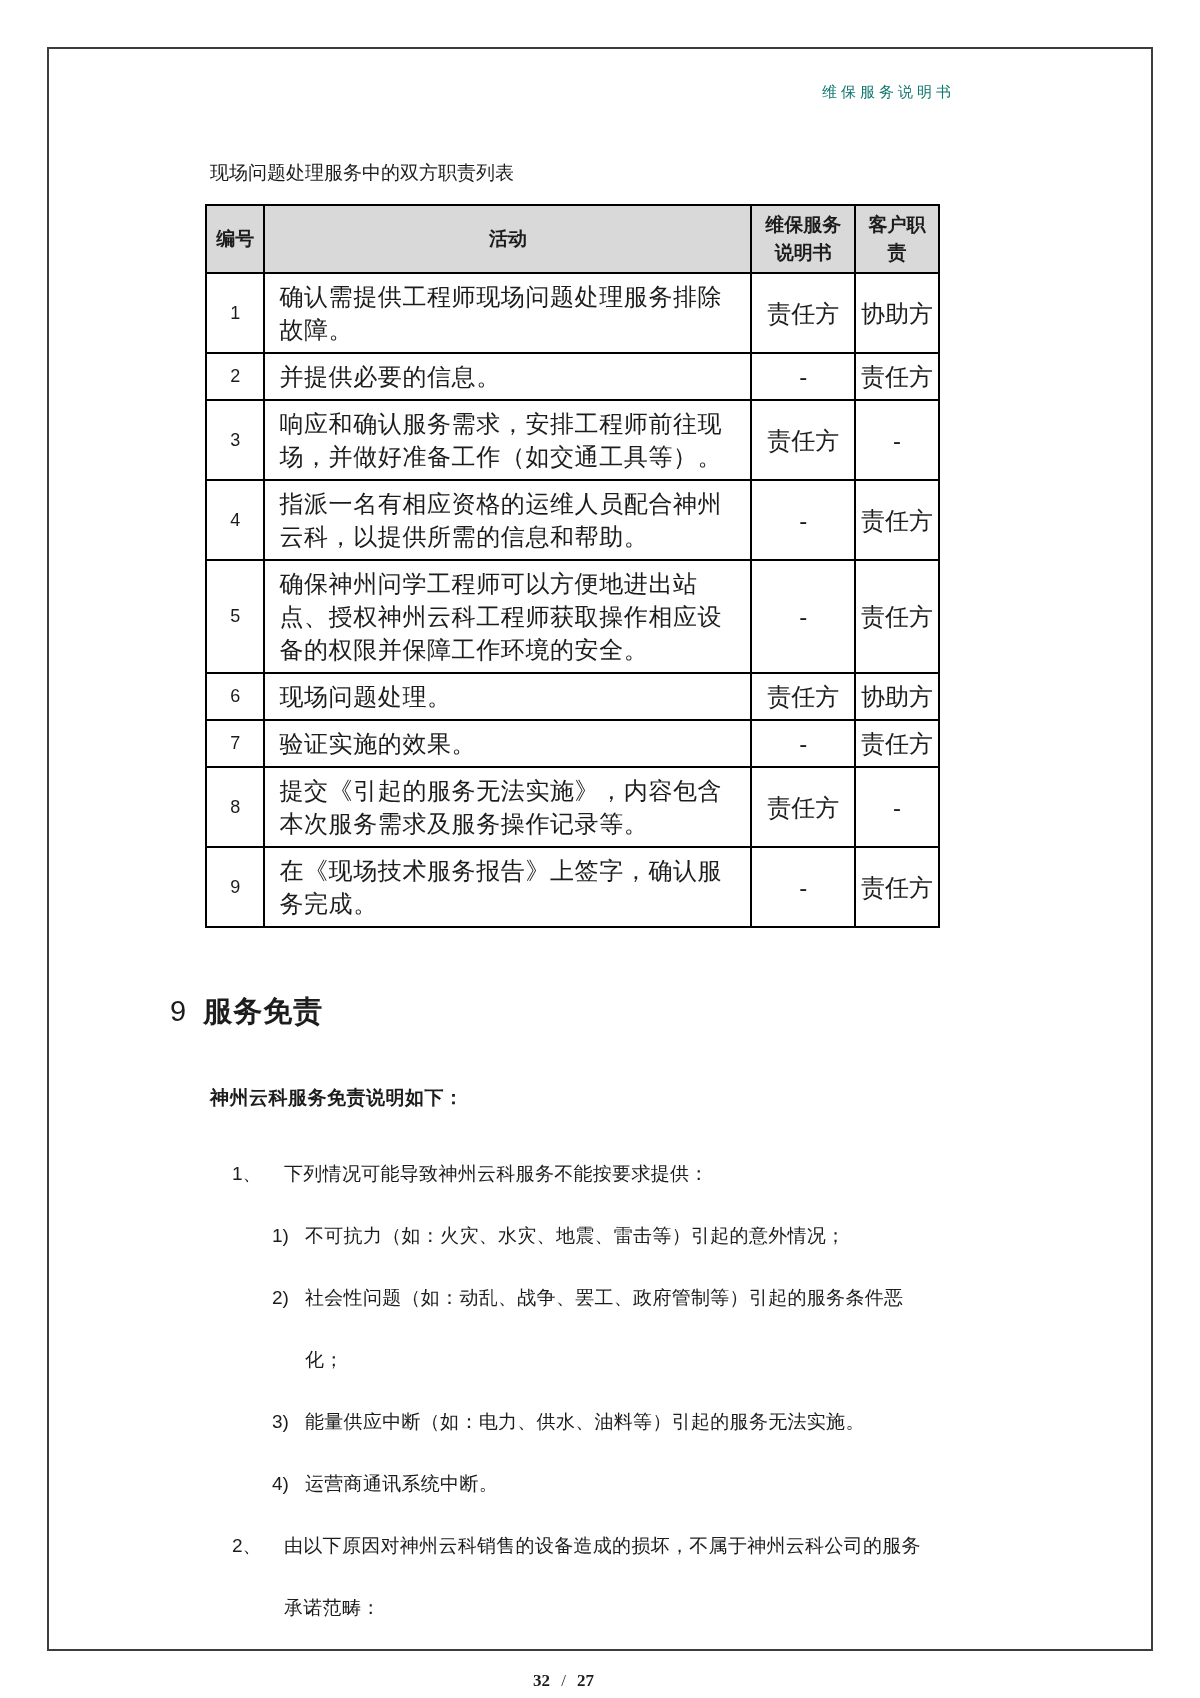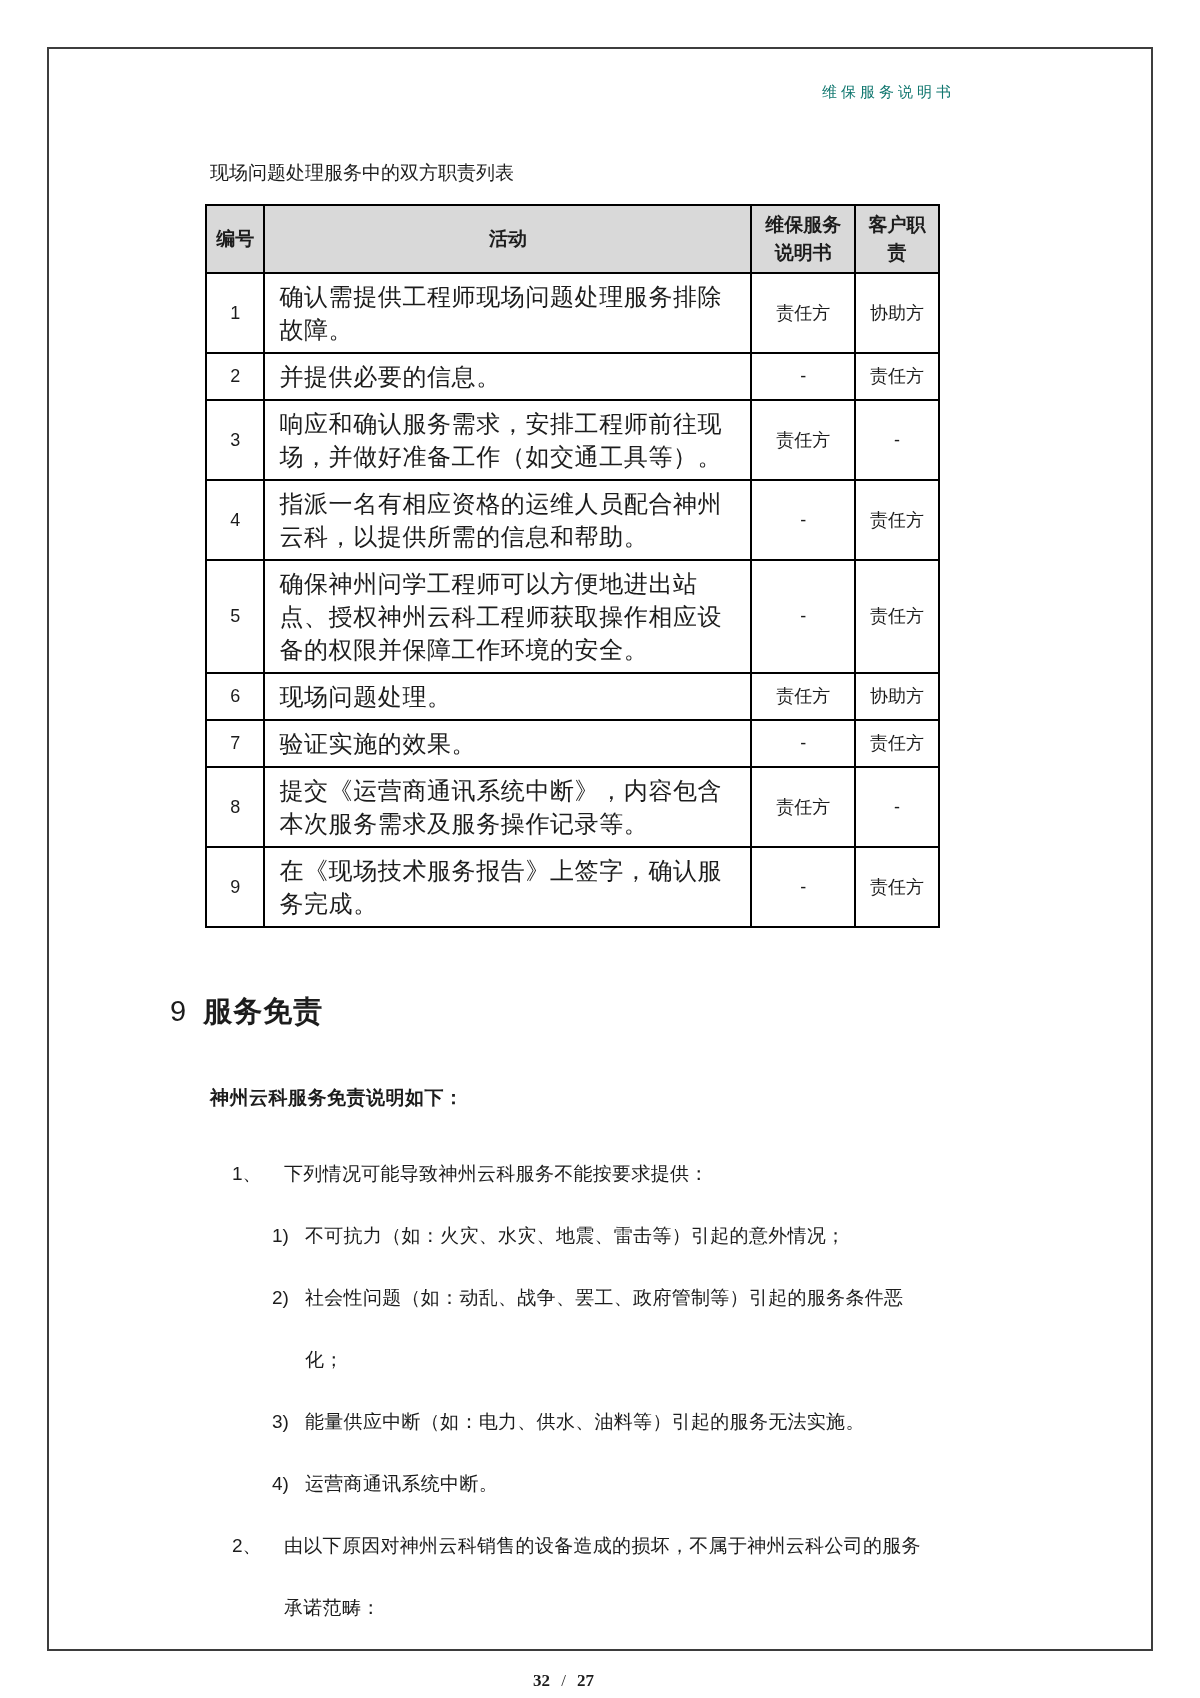--- a/index.html
+++ b/index.html
@@ -14,21 +14,21 @@
   table.resp th,table.resp td{border:2px solid #000;}
   table.resp th{background:#d9d9d9;font-size:19px;font-weight:700;
        text-align:center;padding:5px 4px;line-height:28px;}
   .col-no{width:57px;}
   .col-activity{width:475px;}
   .col-vendor{width:101px;}
   .col-customer{width:82px;}
   td.cell-no{text-align:center;font-size:18px;padding:6px 2px;line-height:33px;}
   td.cell-activity{font-size:24px;letter-spacing:0.6px;padding:6px 10px 6px 14px;
        line-height:33px;text-align:left;}
-  td.cell-role{text-align:center;font-size:18px;padding:6px 2px;line-height:33px;}
+  td.cell-role{text-align:center;font-size:24px;padding:6px 2px;line-height:33px;}
   .section-heading{margin:64px 0 0 170px;display:flex;align-items:baseline;gap:17px;}
   .sec-num{font-size:29px;font-weight:400;}
   .sec-title{font-size:29px;font-weight:700;letter-spacing:1px;text-align:right;}
   .intro{margin:53px 0 0 210px;font-size:19px;font-weight:700;letter-spacing:0.5px;}
   .dlist{margin-top:32px;font-size:19px;}
   .dl-item{display:flex;align-items:flex-start;margin-left:232px;line-height:62px;}
   .dl-marker{width:52px;flex:0 0 52px;}
   .dl-text{max-width:645px;letter-spacing:0.3px;}
   .dl-sub{display:flex;align-items:flex-start;margin-left:272px;line-height:62px;}
   .dl-submarker{width:33px;flex:0 0 33px;}
@@ -103,21 +103,21 @@
           <td class="cell-role">协助方</td>
         </tr>
         <tr>
           <td class="cell-no">7</td>
           <td class="cell-activity">验证实施的效果。</td>
           <td class="cell-role">-</td>
           <td class="cell-role">责任方</td>
         </tr>
         <tr>
           <td class="cell-no">8</td>
-          <td class="cell-activity">提交《运营商通讯系统中断》，内容包含本次服务需求及服务操作记录等。</td>
+          <td class="cell-activity">提交《引起的服务无法实施》，内容包含本次服务需求及服务操作记录等。</td>
           <td class="cell-role">责任方</td>
           <td class="cell-role">-</td>
         </tr>
         <tr>
           <td class="cell-no">9</td>
           <td class="cell-activity">在《现场技术服务报告》上签字，确认服务完成。</td>
           <td class="cell-role">-</td>
           <td class="cell-role">责任方</td>
         </tr>
       </tbody>

